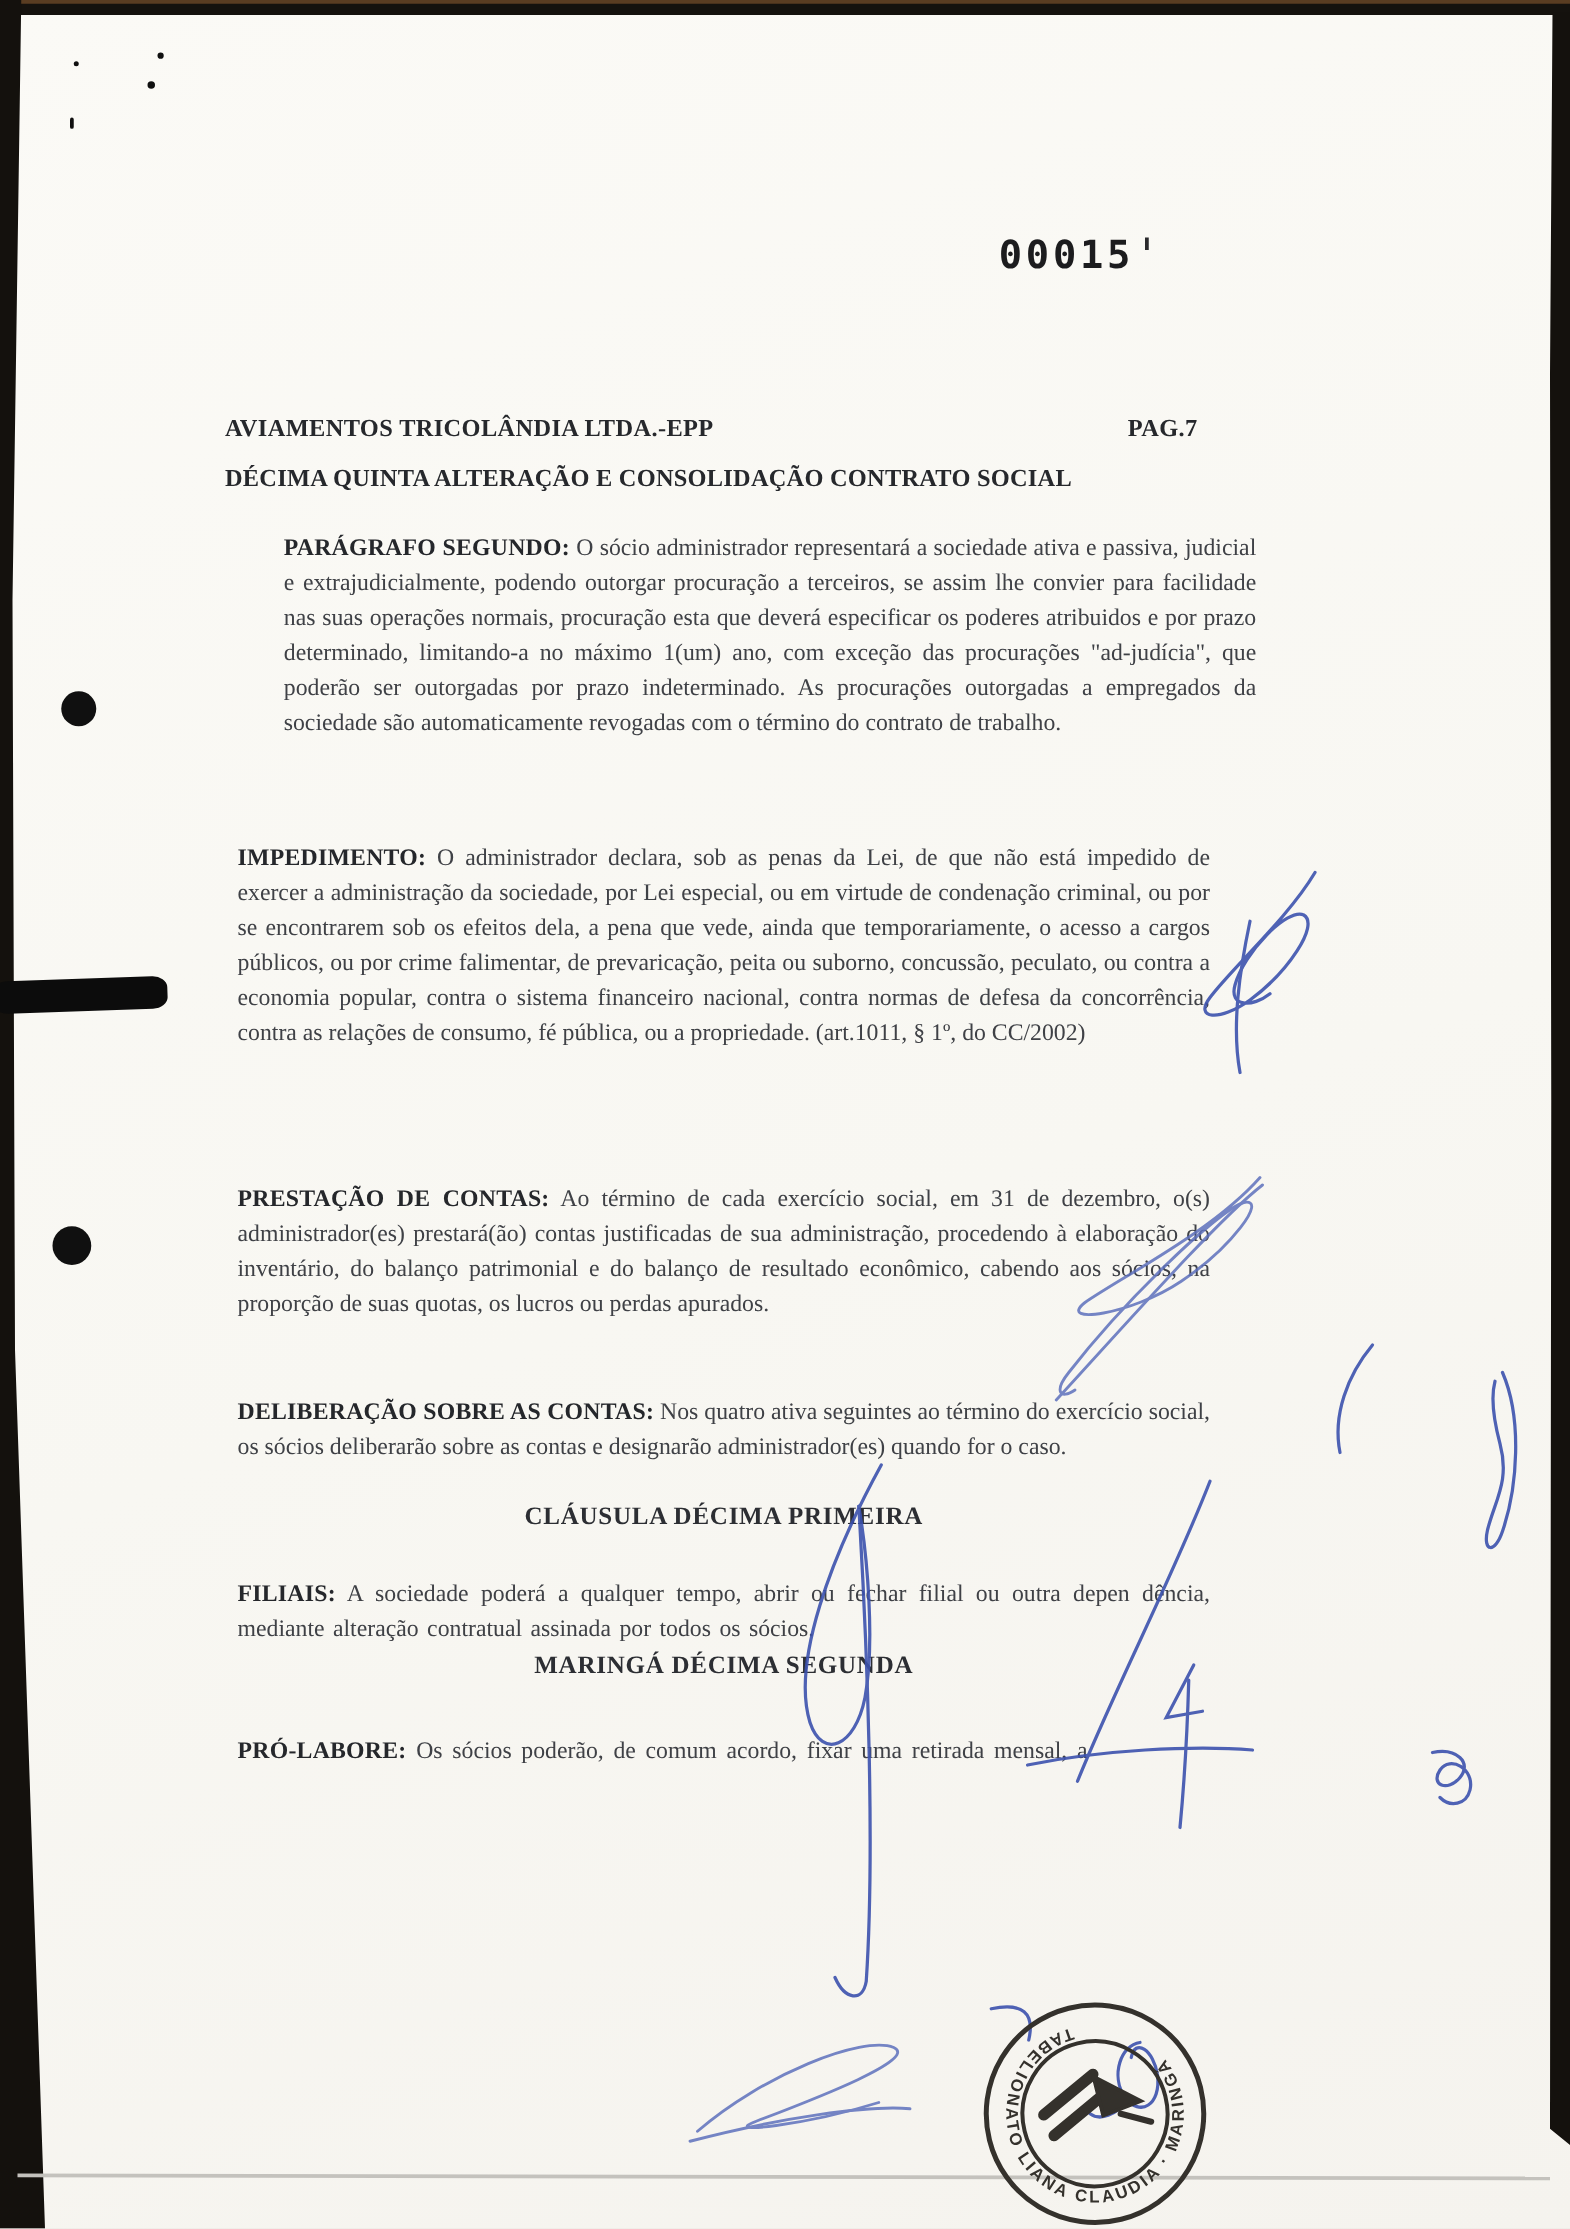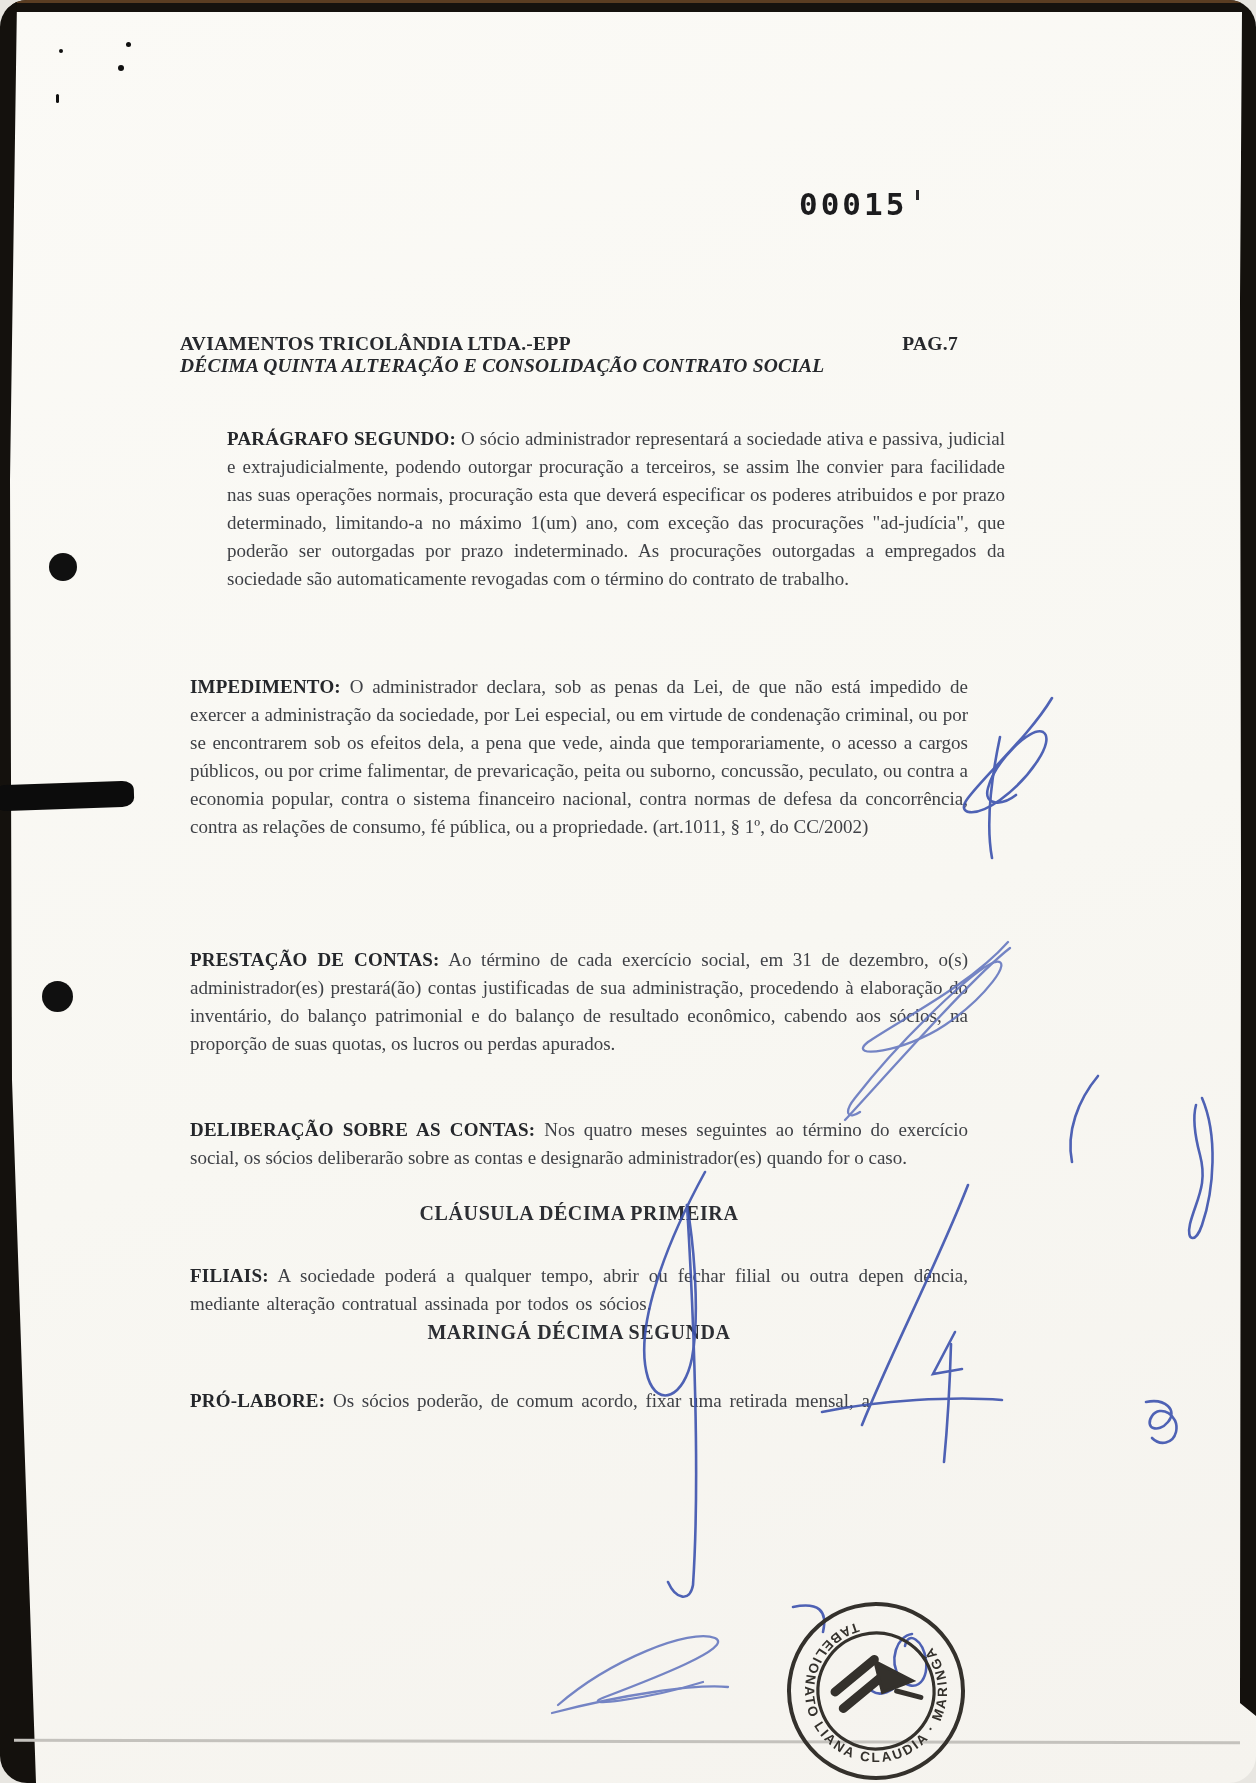--- a/index.html
+++ b/index.html
@@ -1,31 +1,31 @@
 <!DOCTYPE html>
 <html><head>
 <meta charset="utf-8">
 <style>
   html,body{margin:0;padding:0;}
   body{background:#e8e6e1;font-family:"Liberation Serif","DejaVu Serif",serif;}
   #page{position:relative;width:1256px;height:1783px;margin:0 auto;
         background:linear-gradient(160deg,#fbfaf6 0%,#f8f7f2 55%,#f5f3ee 100%);
-        overflow:hidden;border-radius:27px;}
+        overflow:hidden;}
   
   .edge-svg{position:absolute;left:0;top:0;width:1256px;height:1783px;pointer-events:none;}
   .topbar{position:absolute;left:0;top:0;width:1256px;height:12px;background:#15120e;}
   .topbar::before{content:"";position:absolute;left:0;top:0;width:100%;height:3px;background:#5a3d22;}
   
   .pagenum{position:absolute;left:799px;top:186px;font-family:"DejaVu Sans Mono",monospace;
            font-size:31px;font-weight:bold;letter-spacing:3px;color:#1c1c1e;}
   .pagenum-tick{position:absolute;left:916px;top:190px;width:3px;height:10px;background:#2a2a2c;}
   
   .hdr{position:absolute;left:180px;top:333px;width:778px;color:#26282c;}
   .hdr-row{display:flex;justify-content:space-between;font-size:19.5px;font-weight:bold;letter-spacing:.3px;}
-  .hdr-sub{font-size:19.5px;font-weight:bold;letter-spacing:.2px;margin-top:0;font-style:italic;}
+  .hdr-sub{font-size:19.5px;font-weight:bold;letter-spacing:.2px;margin-top:18px;}
   
   .para{position:absolute;left:190px;width:778px;font-size:19px;line-height:28px;
         text-align:justify;color:#3f4146;}
   .para b{color:#25272b;letter-spacing:.2px;}
   .para.nowrap{white-space:nowrap;text-align:left;width:auto;}
   .clause{position:absolute;left:190px;width:778px;text-align:center;font-size:20px;
           font-weight:bold;color:#2c2e33;letter-spacing:.6px;}
   #p1{top:406px;margin-left:37px;} #h1x{top:607px;} #p2{top:654px;} #h2x{top:861px;} #p3{top:902px;margin-top:44px;}
   #h3x{top:1056px;} #p4{top:1097px;} #h4x{top:1202px;} #p5{top:1243px;word-spacing:2px;}
   #h5x{top:1321px;} #p6{top:1368px;word-spacing:3px;}
@@ -79,21 +79,21 @@
 
   <p class="para" id="p1"><b>PARÁGRAFO SEGUNDO:</b><span> O sócio administrador representará a sociedade ativa e passiva, judicial e extrajudicialmente, podendo outorgar procuração a terceiros, se assim lhe convier para facilidade nas suas operações normais, procuração esta que deverá especificar os poderes atribuidos e por prazo determinado, limitando-a no máximo 1(um) ano, com exceção das procurações "ad-judícia", que poderão ser outorgadas por prazo indeterminado. As procurações outorgadas a empregados da sociedade são automaticamente revogadas com o término do contrato de trabalho.</span></p>
 
 
   <p class="para" id="p2"><b>IMPEDIMENTO:</b><span> O administrador declara, sob as penas da Lei, de que não está impedido de exercer a administração da sociedade, por Lei especial, ou em virtude de condenação criminal, ou por se encontrarem sob os efeitos dela, a pena que vede, ainda que temporariamente, o acesso a cargos públicos, ou por crime falimentar, de prevaricação, peita ou suborno, concussão, peculato, ou contra a economia popular, contra o sistema financeiro nacional, contra normas de defesa da concorrência, contra as relações de consumo, fé pública, ou a propriedade. (art.1011, § 1º, do CC/2002)</span></p>
 
 
   <p class="para" id="p3"><b>PRESTAÇÃO DE CONTAS:</b><span> Ao término de cada exercício social, em 31 de dezembro, o(s) administrador(es) prestará(ão) contas justificadas de sua administração, procedendo à elaboração do inventário, do balanço patrimonial e do balanço de resultado econômico, cabendo aos sócios, na proporção de suas quotas, os lucros ou perdas apurados.</span></p>
 
 
-  <p class="para" id="p4"><b>DELIBERAÇÃO SOBRE AS CONTAS:</b><span> Nos quatro meses seguintes ao término do exercício social, os sócios deliberarão sobre as contas e designarão administrador(es) quando for o caso.</span></p>
+  <p class="para" id="p4"><b>DELIBERAÇÃO SOBRE AS CONTAS:</b><span> Nos quatro ativa seguintes ao término do exercício social, os sócios deliberarão sobre as contas e designarão administrador(es) quando for o caso.</span></p>
 
   <div class="clause" id="h4x">CLÁUSULA DÉCIMA PRIMEIRA</div>
 
   <p class="para" id="p5"><b>FILIAIS:</b><span> A sociedade poderá a qualquer tempo, abrir ou fechar filial ou outra depen dência, mediante alteração contratual assinada por todos os sócios.</span></p>
 
   <div class="clause" id="h5x">MARINGÁ DÉCIMA SEGUNDA</div>
 
   <p class="para nowrap" id="p6"><b>PRÓ-LABORE:</b><span> Os sócios poderão, de comum acordo, fixar uma retirada mensal, a</span></p>
 
   <svg class="sig-svg" viewBox="0 0 1256 1783" fill="none">

